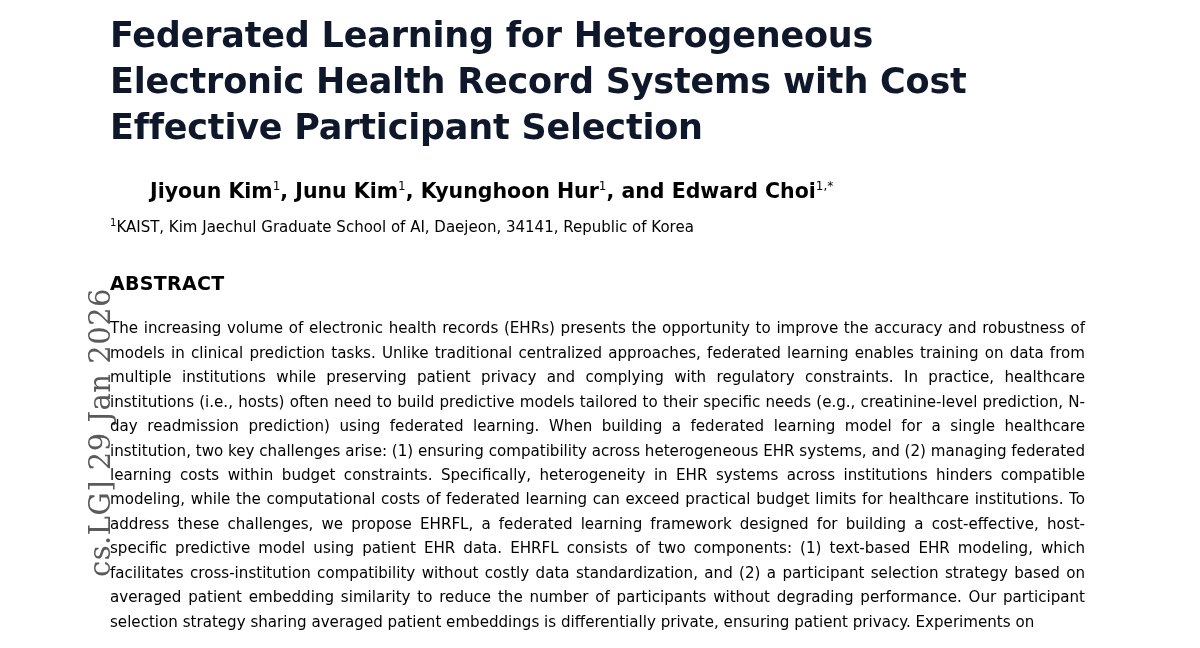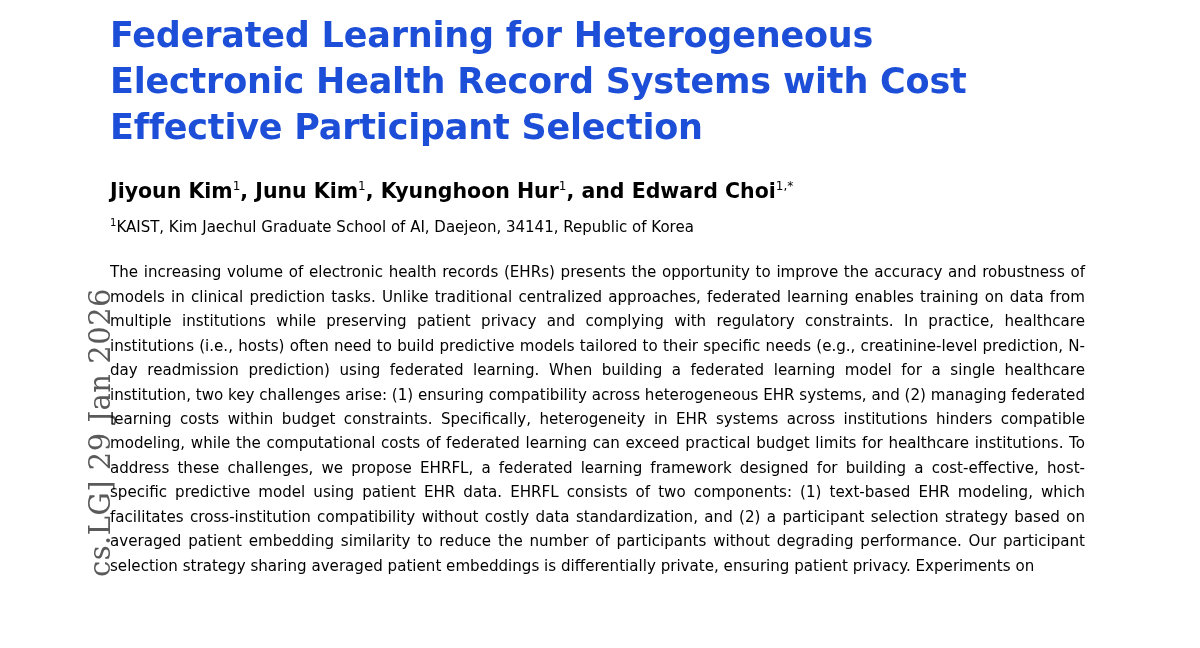--- a/index.html
+++ b/index.html
@@ -51,29 +51,30 @@
 
   .title {
     margin: 0;
     padding-top: 12px;
     width: 950px;
     font-family: "DejaVu Sans", sans-serif;
     font-weight: bold;
     font-size: 35px;
     line-height: 1.32;
     letter-spacing: -0.2px;
-    color: #1d4ed8;
+    color: #0f172a;
   }
 
   .authors {
     margin-top: 28px;
     font-family: "DejaVu Sans", sans-serif;
     font-weight: bold;
     font-size: 20.5px;
     color: #000;
+    margin-left: 40px;
   }
   .authors sup {
     font-weight: normal;
     font-size: 12px;
     vertical-align: super;
   }
 
   .affiliations {
     margin-top: 12px;
     font-family: "DejaVu Sans", sans-serif;
@@ -115,16 +116,17 @@
 <div class="page">
 
   <h1 class="title">Federated Learning for Heterogeneous Electronic Health Record Systems with Cost Effective Participant Selection</h1>
 
   <div class="authors">Jiyoun Kim<sup>1</sup>, Junu Kim<sup>1</sup>, Kyunghoon Hur<sup>1</sup>, and Edward Choi<sup>1,*</sup></div>
 
   <div class="affiliations">
     <div><sup>1</sup><span>KAIST, Kim Jaechul Graduate School of AI, Daejeon, 34141, Republic of Korea</span></div>
   </div>
 
+  <div class="section-head">ABSTRACT</div>
 
   <div class="abstract">The increasing volume of electronic health records (EHRs) presents the opportunity to improve the accuracy and robustness of models in clinical prediction tasks. Unlike traditional centralized approaches, federated learning enables training on data from multiple institutions while preserving patient privacy and complying with regulatory constraints. In practice, healthcare institutions (i.e., hosts) often need to build predictive models tailored to their specific needs (e.g., creatinine-level prediction, N-day readmission prediction) using federated learning. When building a federated learning model for a single healthcare institution, two key challenges arise: (1) ensuring compatibility across heterogeneous EHR systems, and (2) managing federated learning costs within budget constraints. Specifically, heterogeneity in EHR systems across institutions hinders compatible modeling, while the computational costs of federated learning can exceed practical budget limits for healthcare institutions. To address these challenges, we propose EHRFL, a federated learning framework designed for building a cost-effective, host-specific predictive model using patient EHR data. EHRFL consists of two components: (1) text-based EHR modeling, which facilitates cross-institution compatibility without costly data standardization, and (2) a participant selection strategy based on averaged patient embedding similarity to reduce the number of participants without degrading performance. Our participant selection strategy sharing averaged patient embeddings is differentially private, ensuring patient privacy. Experiments on</div>
 
 </div>
 
 </body></html>

